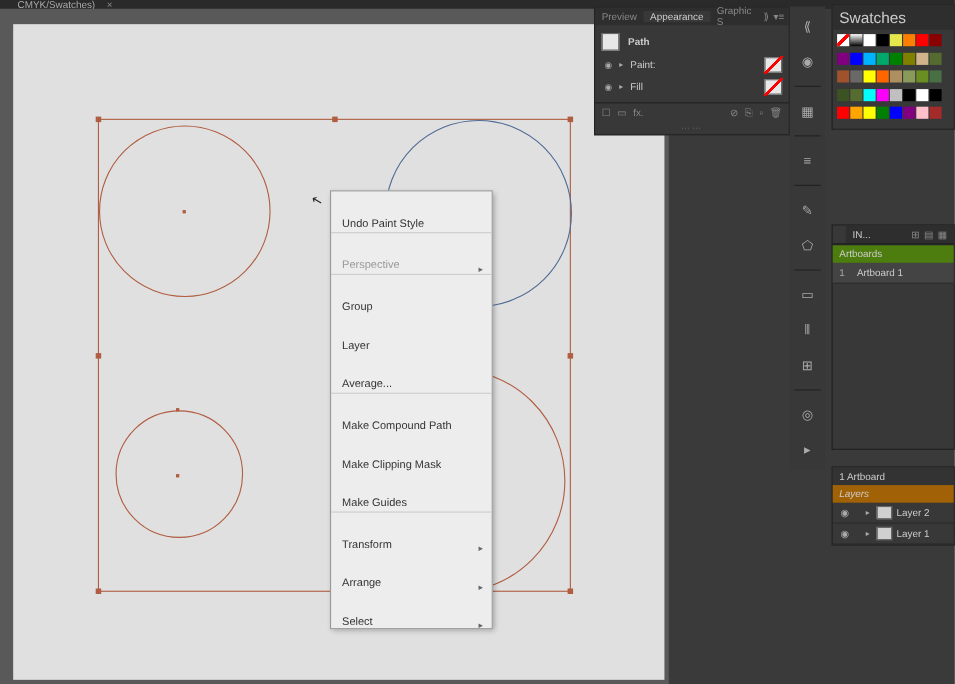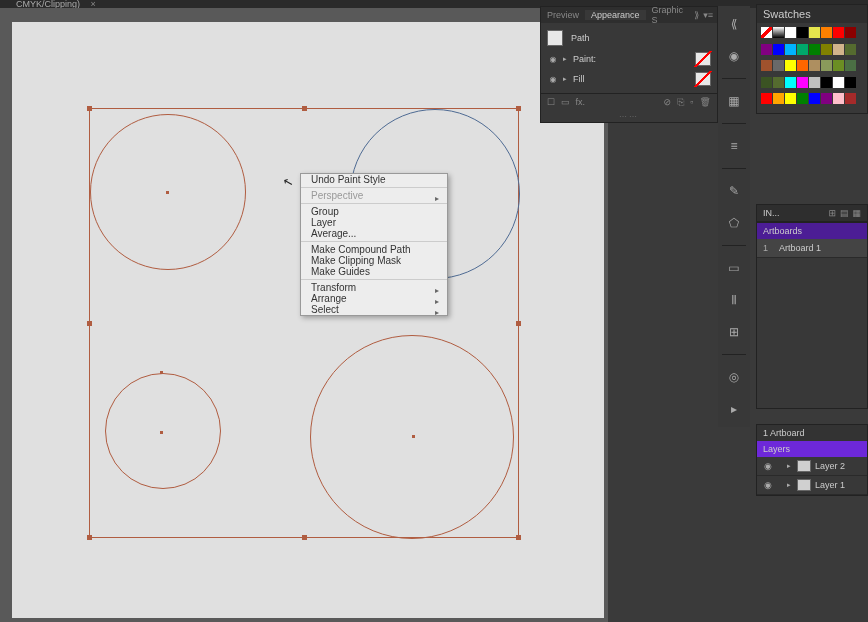--- a/index.html
+++ b/index.html
@@ -16,21 +16,21 @@
 .handle.tr { top: -3px; right: -3px; } .handle.ml { top: 50%; left: -3px; margin-top: -2px; }
 .handle.mr { top: 50%; right: -3px; margin-top: -2px; } .handle.bl { bottom: -3px; left: -3px; }
 .handle.bm { bottom: -3px; left: 50%; margin-left: -2px; } .handle.br { bottom: -3px; right: -3px; }
 .circ { position: absolute; border: 1px solid #c96a4a; border-radius: 50%; }
 .circ.c1 { top: 5px; left: 0px; width: 156px; height: 156px; }
 .circ.c2 { top: 0px; left: 260px; width: 170px; height: 170px; border-color: #5a7aa8; }
 .circ.c3 { top: 264px; left: 15px; width: 116px; height: 116px; }
 .circ.c4 { top: 226px; left: 220px; width: 204px; height: 204px; }
 .cpt { position: absolute; width: 3px; height: 3px; background: #c96a4a; }
 .context-menu { position: absolute; top: 173px; left: 300px; width: 148px; background: #ededed; border: 1px solid #999; font-size: 10px; color: #333; box-shadow: 2px 2px 5px rgba(0,0,0,0.3); z-index: 100; }
-.menu-item { padding: 0 10px; cursor: pointer; position: relative; }
+.menu-item { padding: 0 10px; cursor: pointer; position: relative; margin-top: 24px; }
 .menu-item.disabled { color: #999; cursor: default; }
 .menu-sep { height: 1px; background: #ccc; margin: 2px 0; }
 .menu-arrow { position: absolute; right: 8px; top: 4px; color: #666; font-size: 8px; }
 .cursor-icon { position: absolute; top: 175px; left: 283px; color: #222; font-size: 12px; z-index: 101; transform: rotate(-15deg); }
 .panel-row { position: absolute; top: 6px; left: 540px; width: 178px; background: #383838; border: 1px solid #222; }
 .panel-tabs { display: flex; background: #2e2e2e; height: 16px; align-items: center; font-size: 9px; color: #888; }
 .panel-tab { padding: 0 6px; cursor: pointer; }
 .panel-tab.active { background: #383838; color: #ccc; }
 .panel-controls { margin-left: auto; display: flex; gap: 4px; padding-right: 4px; color: #888; font-size: 9px; }
 .appearance-body { padding: 4px 6px; color: #ccc; font-size: 10px; }
@@ -42,51 +42,51 @@
 .app-swatch { width: 16px; height: 14px; border: 1px solid #666; background:#e8e8e8; position:relative; }
 .app-swatch::after { content:""; position:absolute; top:-2px; left:-2px; right:-2px; bottom:-2px; background:linear-gradient(135deg, transparent 45%, red 45%, red 55%, transparent 55%); pointer-events:none; }
 .panel-footer { display: flex; gap: 6px; padding: 3px 6px; border-top: 1px solid #222; font-size: 9px; color: #888; }
 .panel-footer span { cursor: pointer; }
 .panel-footer .spacer { flex:1; }
 .btm-dots { text-align:center; color:#666; font-size:8px; padding:1px; letter-spacing:2px;}
 .right-tool-col { position: absolute; top: 6px; right: 118px; width: 32px; background: #383838; display: flex; flex-direction: column; gap: 12px; align-items: center; padding: 8px 0; }
 .rt-btn { width: 20px; height: 20px; display:flex; align-items:center; justify-content:center; color:#aaa; font-size:12px; cursor:pointer;}
 .rt-sep { width: 24px; height:1px; background:#222;}
 .swatches-panel { position: absolute; top: 4px; right: 0; width: 112px; background: #383838; border: 1px solid #222;}
-.swatches-title { background:#2e2e2e; font-size:11px; color:#ccc; padding:3px 6px;}
+.swatches-title { background:#2e2e2e; font-size:14px; color:#ccc; padding:3px 6px;}
 .swatch-grid { padding:4px; display:flex; flex-wrap:wrap; gap:1px; min-height:90px;}
 .sw { width:11px; height:11px; border:none; cursor:pointer;}
 .sw.none { background:#fff; position:relative;}
 .sw.none::after { content:""; position:absolute; inset:0; background:linear-gradient(135deg, transparent 40%, red 40%, red 60%, transparent 60%);}
 .sw.reg { background:linear-gradient(#fff,#000);}
-.lib-panel { position:absolute; top:204px; right:0; width:112px; background:#383838; border:1px solid #222;}
+.lib-panel { position:absolute; top:204px; right:0; width:112px; background:#383838; border:1px solid #222;padding-left:12px;}
 .lib-title { background:#2e2e2e; font-size:9px; color:#ccc; padding:3px 6px; display:flex;}
 .lib-ctrl { margin-left:auto; color:#888; display:flex; gap:4px; font-size:9px;}
 .artboards-panel { position:absolute; top:222px; right:0; width:112px; background:#383838; border:1px solid #222;}
-.ab-title { background:#4c1d95; font-size:9px; color:#ccc; padding:3px 6px;}
+.ab-title { background:#4d7c0f; font-size:9px; color:#ccc; padding:3px 6px;}
 .ab-row { display:flex; align-items:center; padding:4px 6px; font-size:9px; color:#ccc; background:#444; border-bottom:1px solid #2a2a2a;}
 .ab-num { width:16px; color:#aaa;}
 .layers-panel { position:absolute; top:424px; right:0; width:112px; background:#383838; border:1px solid #222;}
 .ly-head { background:#333; font-size:9px; color:#ccc; padding:3px 6px;}
-.ly-tabs { background:#6d28d9; font-size:9px; color:#ccc; padding:3px 6px;}
+.ly-tabs { background:#a16207; font-size:9px; color:#ccc; padding:3px 6px;font-style:italic;}
 .ly-row { display:flex; align-items:center; padding:3px 4px; font-size:9px; color:#ccc; border-bottom:1px solid #2a2a2a;}
 .ly-vis { width:14px; text-align:center; color:#aaa; font-size:9px;}
 .ly-lock { width:12px;}
 .ly-tri { width:10px; color:#aaa; font-size:7px;}
 .ly-thumb { width:14px; height:12px; background:#d0d0d0; border:1px solid #666; margin-right:4px;}
 .ly-name { flex:1;}
 .scrollbar-v { position:absolute; right:122px; top:14px; width:8px; height:340px; background:#3a3a3a;}
 .scroll-thumb { position:absolute; top:300px; width:6px; left:1px; height:30px; background:#555; border-radius:2px;}
 </style>
 </head>
 <body>
 
 <div class="tab-bar">
   <div class="tab">
-    <span>CMYK/Clipping)</span>
+    <span>CMYK/Swatches)</span>
     <span class="tab-close">×</span>
   </div>
 </div>
 
 <div class="canvas-area">
   <div class="artboard">
     <div class="bounding-box">
       <div class="handle tl"></div>
       <div class="handle tm"></div>
       <div class="handle tr"></div>
@@ -135,21 +135,21 @@
     <div class="panel-tab active">Appearance</div>
     <div class="panel-tab">Graphic S</div>
     <div class="panel-controls">
       <span>⟫</span>
       <span>▾≡</span>
     </div>
   </div>
   <div class="appearance-body">
     <div class="app-row">
       <span class="app-thumb"></span>
-      <span style="font-weight:normal;">Path</span>
+      <span style="font-weight:bold;">Path</span>
     </div>
     <div class="app-row">
       <span class="app-vis">◉</span>
       <span class="app-tri">▸</span>
       <span class="app-label">Paint:</span>
       <span class="app-swatch"></span>
     </div>
     <div class="app-row">
       <span class="app-vis">◉</span>
       <span class="app-tri">▸</span>

